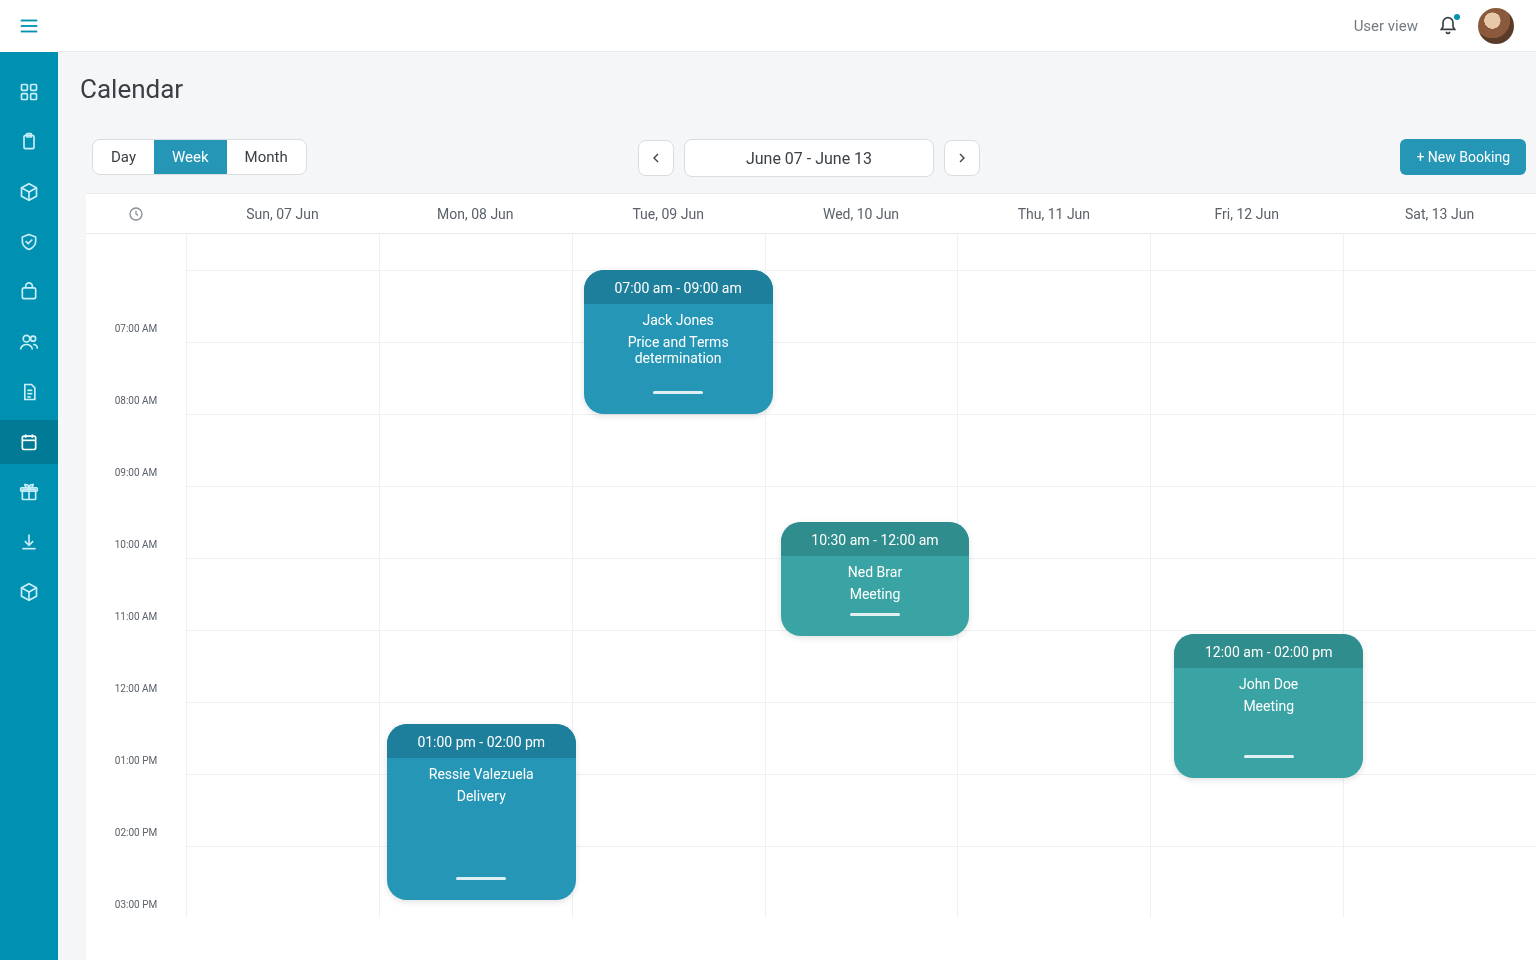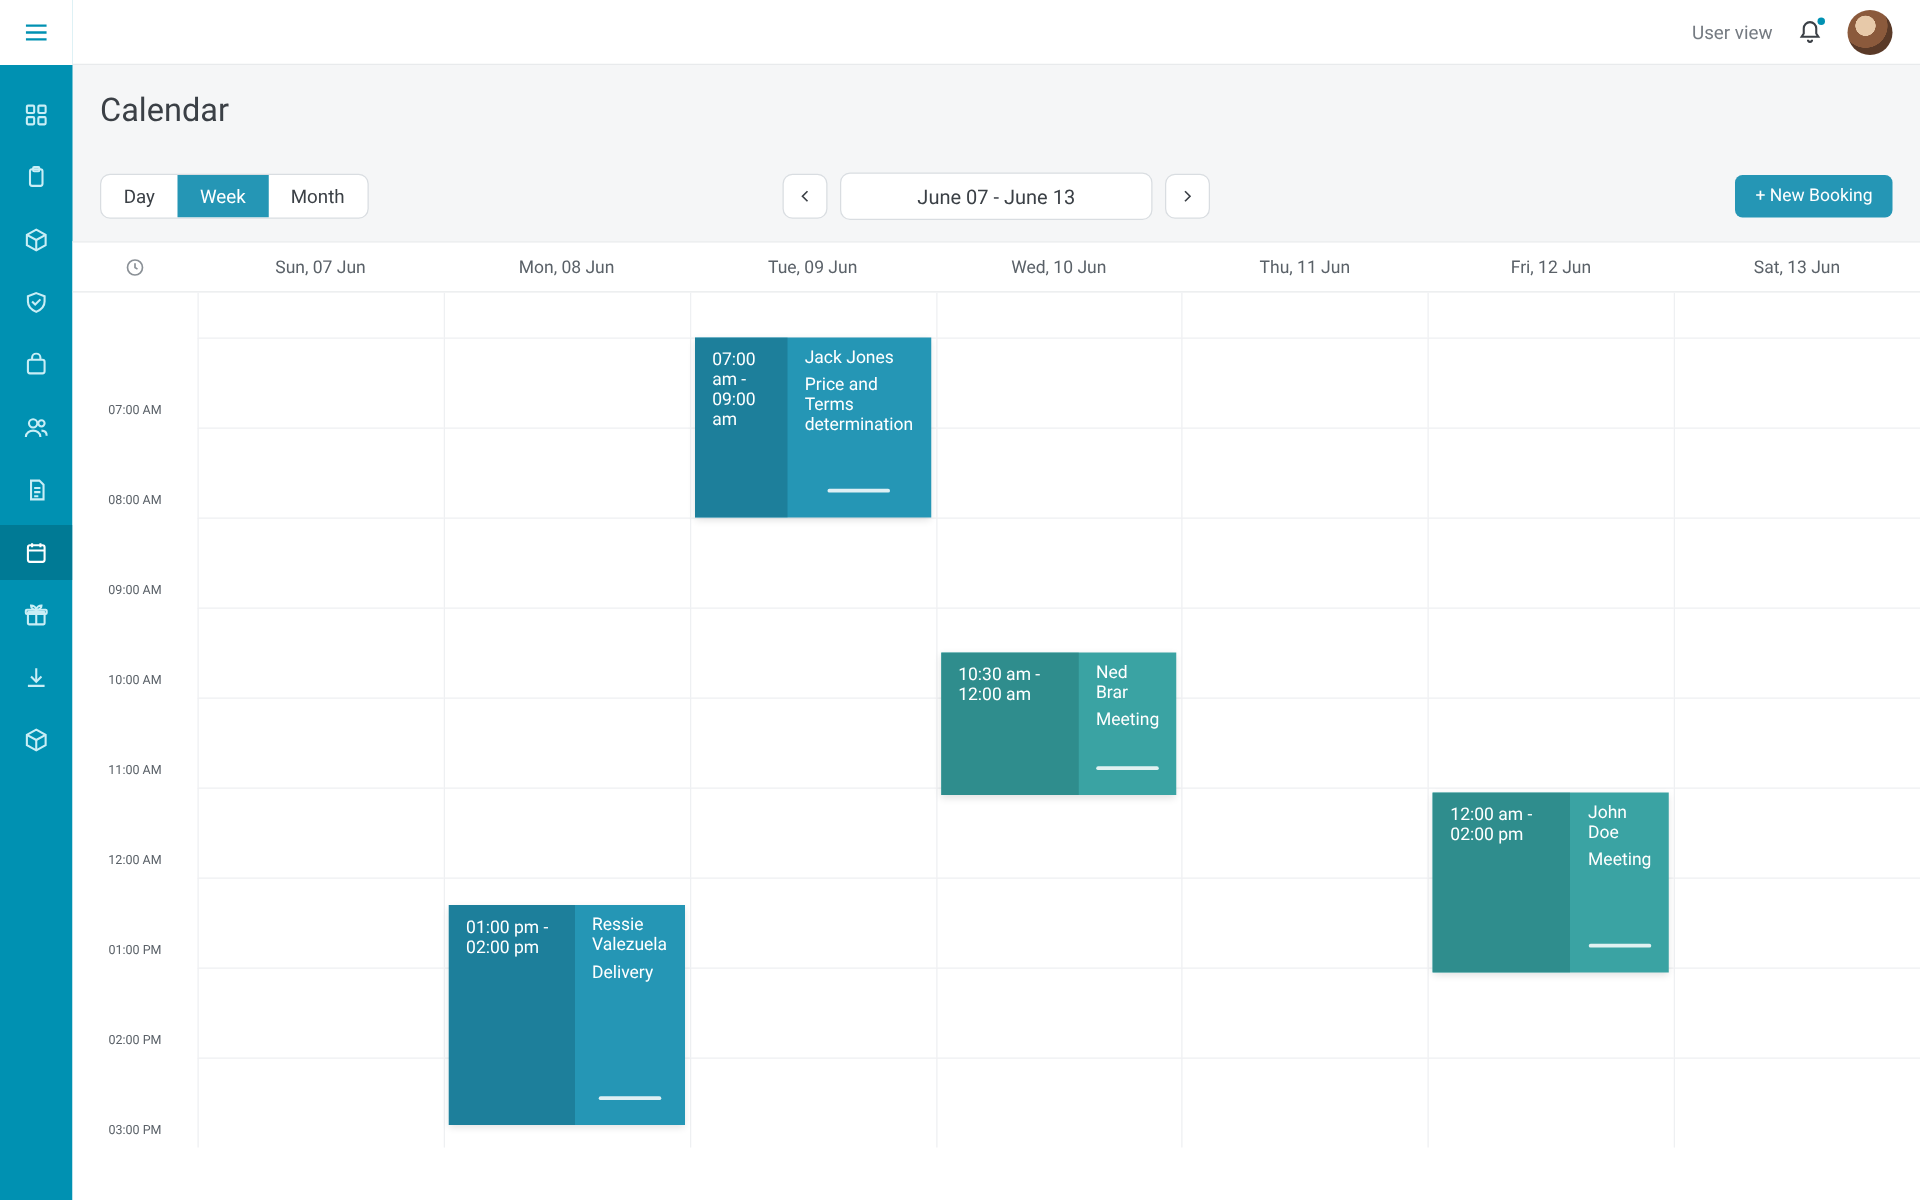--- a/index.html
+++ b/index.html
@@ -28,41 +28,41 @@
   
   
   .content-header { padding: 22px 22px 18px 22px; display: flex; flex-direction: column; gap: 35px; }
   .page-title { font-size: 26px; font-weight: 400; color: #3b4046; }
   .view-toggle { display: flex; border: 1px solid #d9dde1; border-radius: 8px; overflow: hidden; background: #ffffff; }
   .view-toggle button { border: none; background: transparent; padding: 8px 18px; font-size: 15px; color: #3b4046; cursor: pointer; }
   .view-toggle button.active { background: #2596b5; color: #ffffff; }
   .date-nav { display: flex; align-items: center; gap: 10px; position: absolute; left: 50%; transform: translateX(-50%); }
   .arrow-btn { width: 36px; height: 36px; border: 1px solid #d9dde1; border-radius: 8px; background: #ffffff; display: flex; align-items: center; justify-content: center; color: #3b4046; cursor: pointer; }
   .date-range { min-width: 250px; height: 38px; border: 1px solid #d9dde1; border-radius: 8px; background: #ffffff; display: flex; align-items: center; justify-content: center; font-size: 16px; color: #3b4046; }
-  .controls-wrap { position: relative; display: flex; align-items: center; width: 100%; }
+  .controls-wrap { position: relative; display: flex; width: 100%; margin-left: 12px; }
   .new-booking { margin-left: auto; background: #2596b5; color: #ffffff; border: none; border-radius: 6px; padding: 9px 16px; font-size: 14px; cursor: pointer; }
   
   
-  .calendar-wrap { flex: 1; background: #ffffff; border-top: 1px solid #e8eaec; display: flex; flex-direction: column; overflow: hidden; }
+  .calendar-wrap { flex: 1; background: #ffffff; border-top: 1px solid #e8eaec; display: flex; flex-direction: column; overflow: hidden; margin-left: 28px; }
   .day-header-row { display: flex; border-bottom: 1px solid #e8eaec; height: 40px; }
   .time-col-head { width: 100px; display: flex; align-items: center; justify-content: center; color: #8a9096; }
   .day-head { flex: 1; display: flex; align-items: center; justify-content: center; color: #5a6168; font-size: 14px; }
   
   .grid-body { position: relative; flex: 1; overflow: hidden; }
   .grid-inner { position: relative; }
   .hour-row { display: flex; height: 72px; }
   .hour-row:first-child { height: 36px; } 
   .time-cell { width: 100px; display: flex; align-items: flex-end; justify-content: center; color: #5a6168; font-size: 10px; padding-top: 0; position: relative; }
   .time-label { position: relative; top: -8px; }
   .hour-row:first-child .time-label { display:none; }
   .day-cell { flex: 1; border-left: 1px solid #eef0f2; border-top: 1px solid #eef0f2; }
   .hour-row:first-child .day-cell { border-top: none; }
   
   
-  .event { position: absolute; border-radius: 0; color: #ffffff; padding: 0; display:flex; flex-direction:row; overflow:hidden; box-shadow: 0 2px 6px rgba(0,0,0,0.12); }
+  .event { position: absolute; border-radius: 20px; color: #ffffff; padding: 0; display:flex; flex-direction:column; overflow:hidden; box-shadow: 0 2px 6px rgba(0,0,0,0.12); text-align: center; }
   .event-head { padding: 10px 14px 8px 14px; font-size: 14px; }
   .event-body { padding: 8px 14px 10px 14px; font-size: 14px; flex:1; display:flex; flex-direction:column; gap:6px; }
   .event-line { width: 50px; height: 3px; background: rgba(255,255,255,0.85); border-radius: 2px; align-self:center; margin-bottom:10px; margin-top:auto; }
   .ev-teal-1 { background: #2596b5; }
   .ev-teal-1 .event-head { background: #1d7f9b; }
   .ev-teal-2 { background: #3aa3a3; }
   .ev-teal-2 .event-head { background: #2f8d8d; }
   
   svg { display: block; }
 </style>

